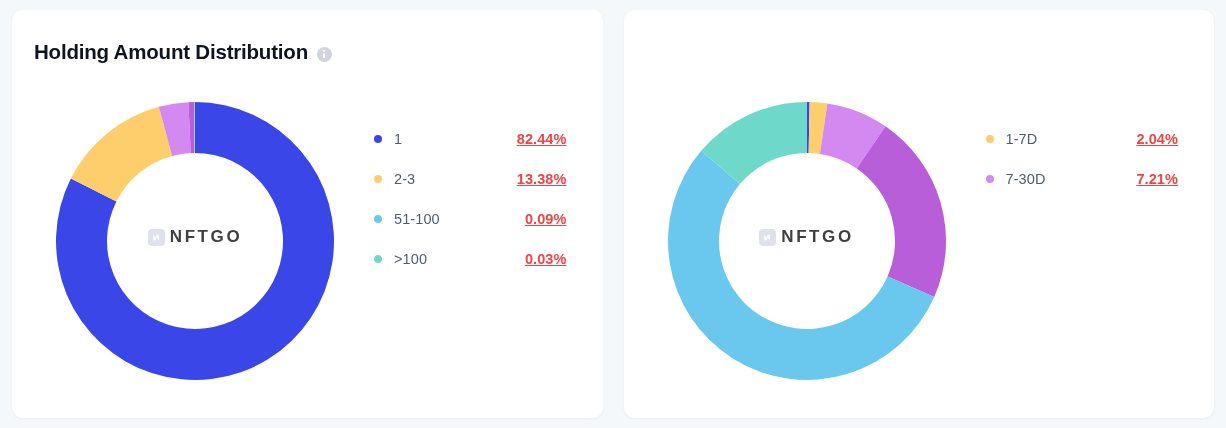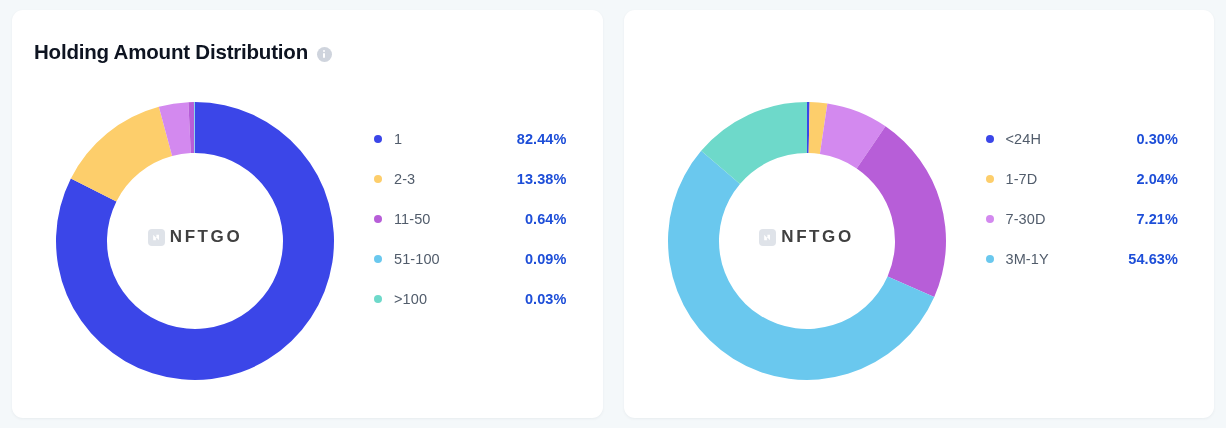--- a/index.html
+++ b/index.html
@@ -144,23 +144,24 @@
     margin-left: 12px;
     font-size: 14.5px;
     color: #515c6b;
     letter-spacing: 0.1px;
     white-space: nowrap;
   }
   .legend-value {
     margin-left: auto;
     font-size: 14.5px;
     font-weight: 700;
-    color: #1d4ed8;
+    color: #ef4444;
     letter-spacing: 0.1px;
     white-space: nowrap;
+    text-decoration: underline;
   }
 </style>
 </head>
 <body>
 
 <div class="board">
 
   <div class="card">
     <div class="card-header">
       <span class="card-title">Holding Amount Distribution</span>
@@ -194,25 +195,20 @@
             <span class="legend-dot" style="background: rgb(59, 70, 232);"></span>
             <span class="legend-label">1</span>
             <span class="legend-value">82.44%</span>
           </div>
           <div class="legend-row">
             <span class="legend-dot" style="background: rgb(253, 206, 107);"></span>
             <span class="legend-label">2-3</span>
             <span class="legend-value">13.38%</span>
           </div>
           <div class="legend-row">
-            <span class="legend-dot" style="background: rgb(183, 94, 216);"></span>
-            <span class="legend-label">11-50</span>
-            <span class="legend-value">0.64%</span>
-          </div>
-          <div class="legend-row">
             <span class="legend-dot" style="background: rgb(106, 200, 238);"></span>
             <span class="legend-label">51-100</span>
             <span class="legend-value">0.09%</span>
           </div>
           <div class="legend-row">
             <span class="legend-dot" style="background: rgb(110, 217, 202);"></span>
             <span class="legend-label">&gt;100</span>
             <span class="legend-value">0.03%</span>
           </div>
         </div>
@@ -238,36 +234,26 @@
             <svg width="11" height="11" viewBox="0 0 11 11">
               <path d="M2.2 8.3 L2.2 2.7 L5.4 6.2 L5.4 2.7 L8.0 2.7 L8.0 8.3 L4.9 4.9 L4.9 8.3 Z" fill="#ffffff"></path>
             </svg>
           </span>
           <span class="wm-text">NFTGO</span>
         </div>
       </div>
 
       <div class="legend" id="legend-1">
           <div class="legend-row">
-            <span class="legend-dot" style="background: rgb(59, 70, 232);"></span>
-            <span class="legend-label">&lt;24H</span>
-            <span class="legend-value">0.30%</span>
-          </div>
-          <div class="legend-row">
             <span class="legend-dot" style="background: rgb(253, 206, 107);"></span>
             <span class="legend-label">1-7D</span>
             <span class="legend-value">2.04%</span>
           </div>
           <div class="legend-row">
             <span class="legend-dot" style="background: rgb(211, 137, 239);"></span>
             <span class="legend-label">7-30D</span>
             <span class="legend-value">7.21%</span>
           </div>
-          <div class="legend-row">
-            <span class="legend-dot" style="background: rgb(106, 200, 238);"></span>
-            <span class="legend-label">3M-1Y</span>
-            <span class="legend-value">54.63%</span>
-          </div>
         </div>
     </div>
   </div>
 
 </div>
 
 </body></html>

